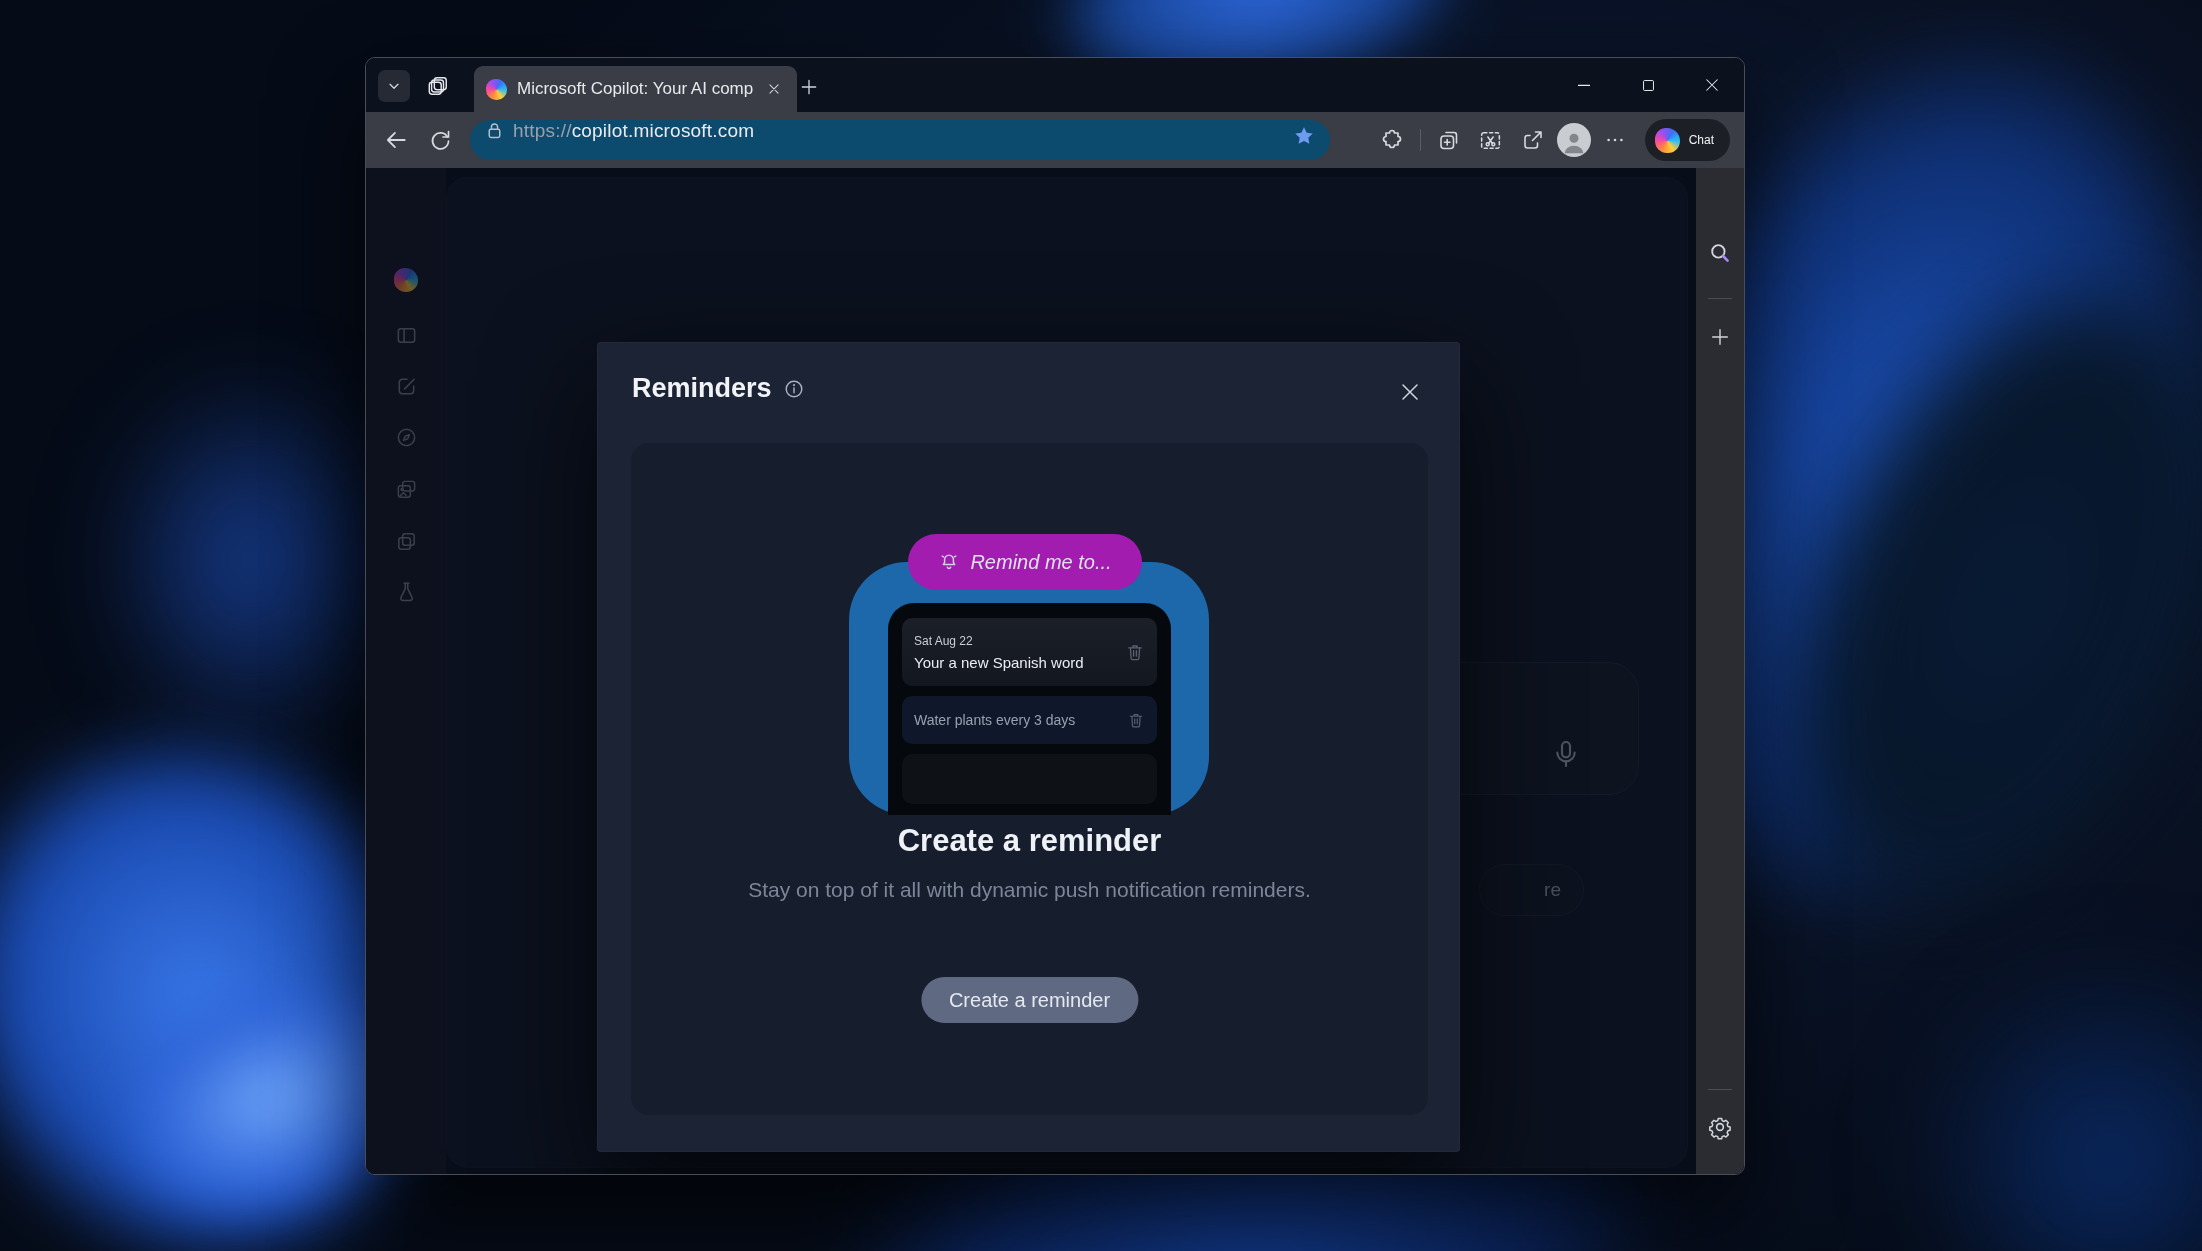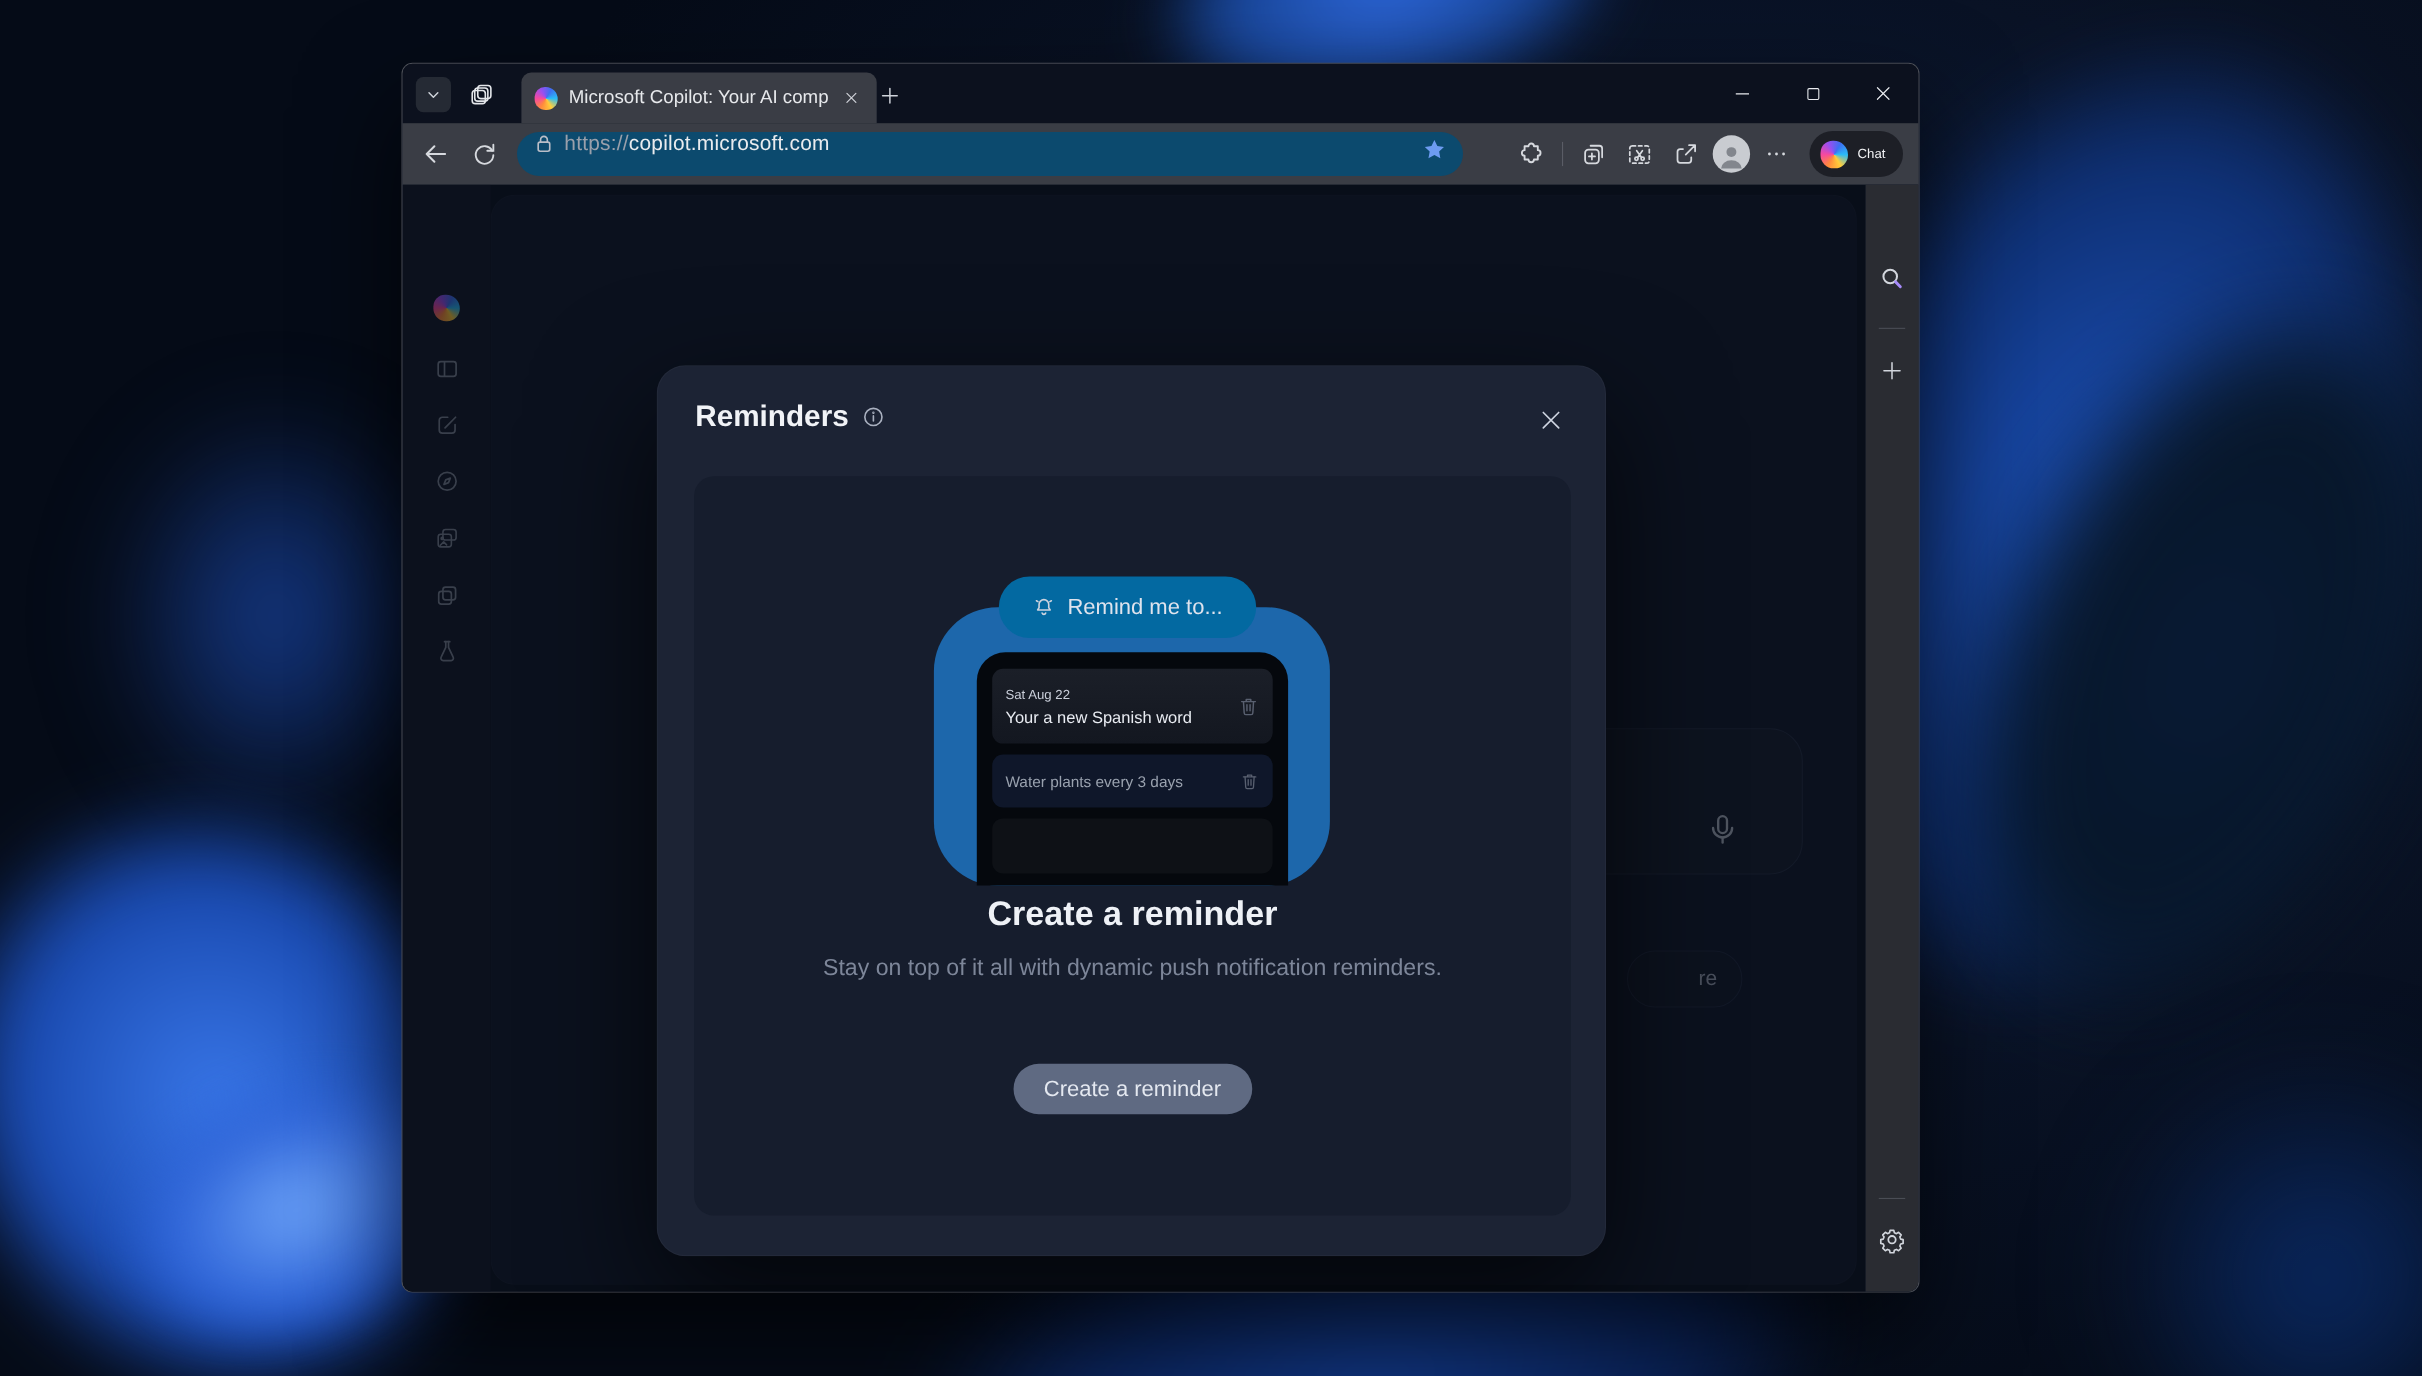--- a/index.html
+++ b/index.html
@@ -90,33 +90,33 @@
   .chip { position:absolute; height:52px; border-radius:26px; background:#141c2f; border:1px solid #202940;
           color:#8d95a8; display:flex; align-items:center; }
   .chipL1 { left:199px; top:686px; width:130px; padding-left:18px; }
   .chipL2 { left:199px; top:751px; width:130px; padding-left:18px; }
   .chipR  { left:1032px; top:686px; width:105px; justify-content:flex-end; padding-right:22px; font-size:19px; }
   .ring { width:15px; height:15px; border:1.8px solid #707a8e; border-radius:50%; }
 
   .dim { position:absolute; inset:0; background:rgba(4,7,14,.5); }
 
   
-  .modal { position:absolute; left:231px; top:164px; width:863px; height:810px; background:#1c2334;
-           border-radius:26px; border:1px solid rgba(255,255,255,.03);
+  .modal { position:absolute; left:231px; top:174px; width:863px; height:810px; background:#1c2334;
+           border-radius:4px; border:1px solid rgba(255,255,255,.03);
            box-shadow:0 40px 110px rgba(0,0,0,.7); }
   .m-head { position:absolute; left:34px; top:30px; display:flex; align-items:center; gap:11px; }
   .m-title { font-size:27px; font-weight:bold; color:#f1f3f7; }
   .m-info { color:#a9b0bf; display:flex; }
   .m-close { position:absolute; right:32px; top:32px; width:34px; height:34px; color:#ced4e0;
              display:flex; align-items:center; justify-content:center; }
   .m-card { position:absolute; left:33px; top:100px; width:797px; height:672px; background:#161d2d;
             border-radius:18px; overflow:hidden; }
 
-  .pill { position:absolute; left:277px; top:91px; width:234px; height:56px; background:#0369a1;
-          border-radius:28px; display:flex; align-items:center; justify-content:center; gap:10px; z-index:3; }
+  .pill { position:absolute; left:277px; top:91px; width:234px; height:56px; background:#a21caf;
+          border-radius:28px; display:flex; align-items:center; justify-content:center; gap:10px; z-index:3;font-style:italic; }
   .pill-label { font-size:20px; color:#dfe3ed; }
   .pill .bell { color:#cdd3df; display:flex; }
   .blob { position:absolute; left:218px; top:119px; width:360px; height:253px; background:#1d67ab;
           border-radius:58px; z-index:1; }
   .phone { position:absolute; left:257px; top:160px; width:283px; height:212px; background:#05080d;
            border-radius:26px 26px 0 0; z-index:2; padding:15px 14px 0; overflow:hidden; }
   .r-row { border-radius:10px; display:flex; align-items:center; padding:0 12px; margin-bottom:10px; position:relative; }
   .r1 { height:68px; background:linear-gradient(#1b1f28,#131720); }
   .r2 { height:48px; background:#0f172a; }
   .r3 { height:50px; background:#0e1116; margin-bottom:0; }

